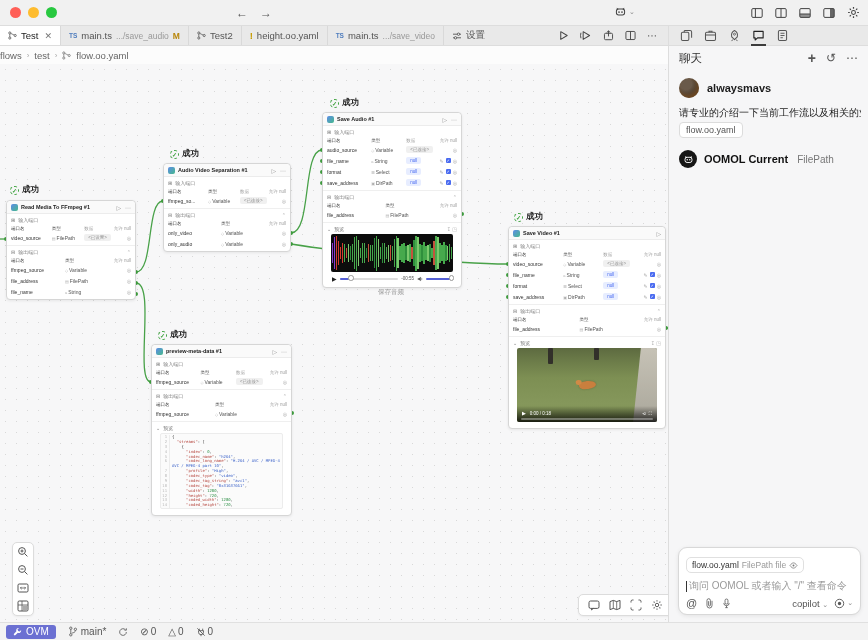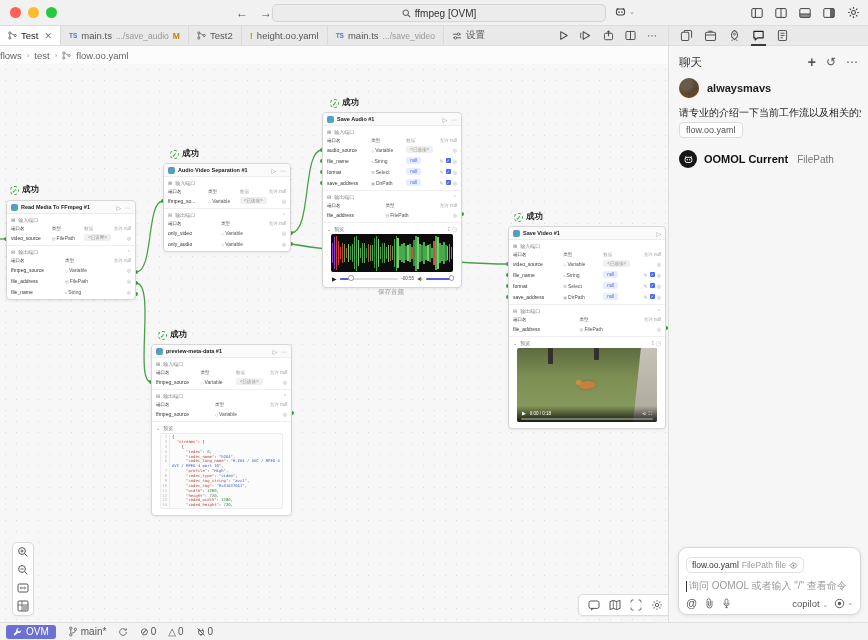--- a/index.html
+++ b/index.html
@@ -100,21 +100,21 @@
 .badge{position:absolute;display:flex;align-items:center;gap:3px;font-size:8.5px;font-weight:bold;color:#1f1f1f}
 .bi{width:9px;height:9px;border:1.2px dashed #3da23d;border-radius:50%;color:#3da23d;font-size:6px;line-height:8px;text-align:center;font-weight:bold}
 
 .zoomctl{position:absolute;left:12px;top:478px;width:22px;background:#fff;border:1px solid #dcdcdc;border-radius:5px;display:flex;flex-direction:column;align-items:center;padding:3px 0;gap:6px;box-shadow:0 1px 2px rgba(0,0,0,.05)}
 .zoomctl svg{display:block}
 .cvtools{position:absolute;left:578px;top:530px;height:22px;background:#fff;border:1px solid #dcdcdc;border-radius:5px;display:flex;align-items:center;gap:9px;padding:0 9px;color:#555;box-shadow:0 1px 2px rgba(0,0,0,.05)}
 .cvtools svg{display:block}
 
 
 .rightpanel{position:absolute;left:668px;top:46px;width:200px;height:576px;background:#f6f6f7;border-left:1px solid #ddd}
-.chat-h{display:flex;align-items:center;height:24px;padding:16px 10px;font-size:11.5px;color:#333}
+.chat-h{display:flex;align-items:center;height:24px;padding:8px 10px;font-size:11.5px;color:#333}
 .chat-h .acts{margin-left:auto;display:flex;gap:10px;align-items:center;color:#555;font-size:12px}
 .user-row{position:absolute;left:10px;top:32px;display:flex;align-items:center;gap:8px}
 .avatar{width:20px;height:20px;border-radius:50%;background:radial-gradient(circle at 35% 30%,#6a5a4a 0 30%,#2c2620 70%,#141210 100%);box-shadow:inset -2px -3px 4px rgba(200,120,40,.45)}
 .uname{font-size:11px;font-weight:bold;color:#1c1c1c}
 .umsg{position:absolute;left:10px;top:60px;width:182px;font-size:10px;color:#222;white-space:nowrap;overflow:hidden}
 .fchip{position:absolute;left:10px;top:76px;display:inline-block;background:#fff;border:1px solid #dcdcdc;border-radius:4px;padding:2px 6px;font-size:9px;color:#555}
 .cop-row{position:absolute;left:10px;top:104px;display:flex;align-items:center;gap:7px}
 .cop-logo{width:18px;height:18px;border-radius:50%;background:#161616;display:flex;align-items:center;justify-content:center}
 .cop-name{font-size:11px;font-weight:bold;color:#111}
 .cop-status{font-size:10px;color:#777;margin-left:2px}
@@ -143,27 +143,20 @@
 
   <div class="titlebar">
     <div class="lights">
       <span class="light l-red"></span>
       <span class="light l-yellow"></span>
       <span class="light l-green"></span>
     </div>
     <div class="navarrows">
       <span>←</span>
       <span>→</span>
-    </div>
-    <div class="searchbox">
-      <svg width="9" height="9" viewBox="0 0 10 10">
-          <circle cx="4.2" cy="4.2" r="3" fill="none" stroke="#666" stroke-width="1.2"></circle>
-          <path d="M6.5 6.5 L9 9" stroke="#666" stroke-width="1.2"></path>
-        </svg>
-      <span>ffmpeg [OVM]</span>
     </div>
     <div class="robot">
       <svg width="13" height="13" viewBox="0 0 14 14">
           <path d="M3 5 L3 3 L5 4.2 Z M11 5 L11 3 L9 4.2 Z" fill="#444"></path>
           <rect x="2.6" y="4.4" width="8.8" height="6.4" rx="2.4" fill="none" stroke="#444" stroke-width="1.1"></rect>
           <circle cx="5.4" cy="7.6" r="0.9" fill="#444"></circle>
           <circle cx="8.6" cy="7.6" r="0.9" fill="#444"></circle>
         </svg>
       <span class="chev">⌄</span>
     </div>

